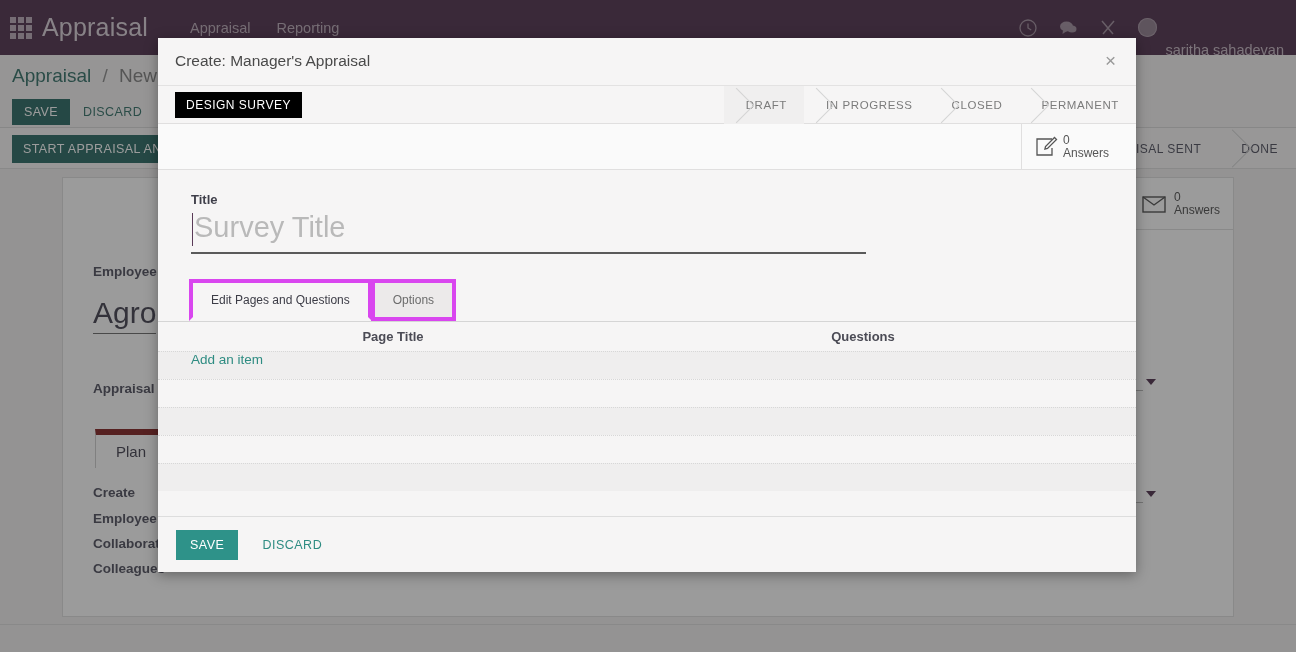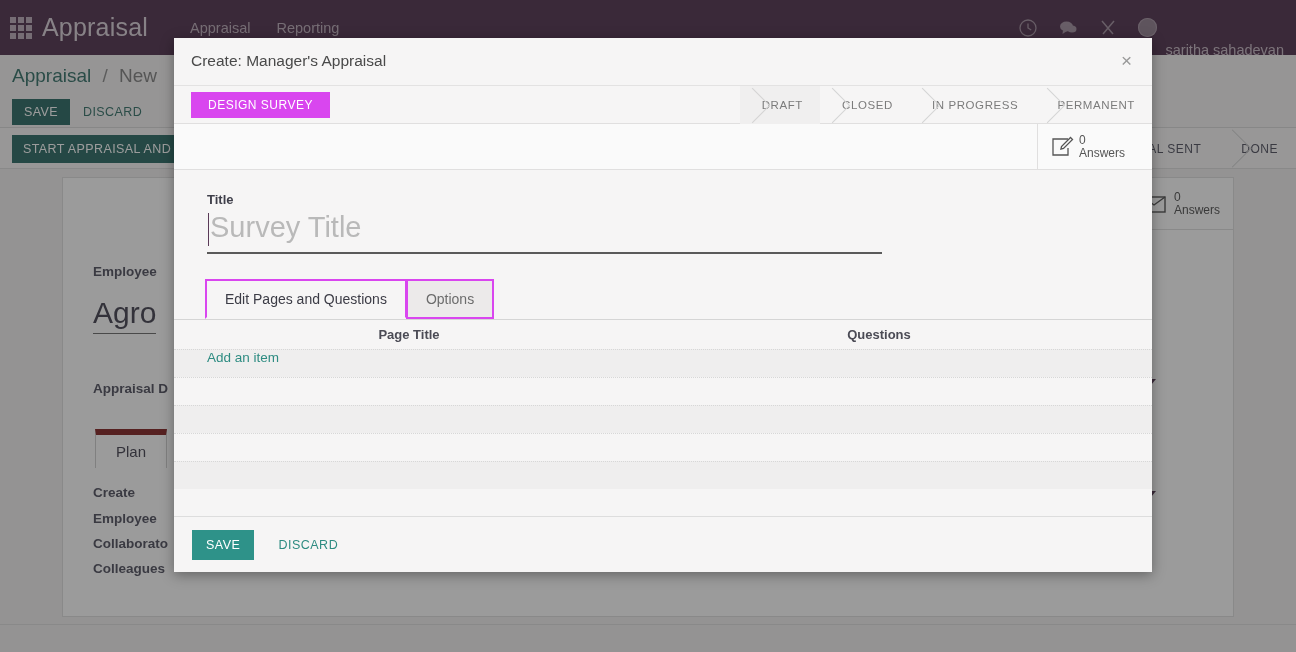--- a/index.html
+++ b/index.html
@@ -133,21 +133,21 @@
   .dimmer {
     position: absolute; inset: 0; background: rgba(40,40,40,0.46);
     z-index: 40;
   }
 
   
   .modal {
     position: absolute; left: 158px; top: 38px; width: 978px; height: 534px;
     background: #f6f5f5; z-index: 50;
     box-shadow: 0 3px 12px rgba(0,0,0,0.35);
-    display: flex; flex-direction: column; margin-left: 16px;
+    display: flex; flex-direction: column;
   }
   .modal-head {
     height: 48px; position: relative; flex: 0 0 48px;
     border-bottom: 1px solid #e3e2e2;
   }
   .modal-title {
     position: absolute; left: 17px; top: 14px;
     font-size: 15.5px; color: #4a4a4a;
   }
   .modal-close {
@@ -155,22 +155,22 @@
     font-size: 19px; color: #999; cursor: pointer; line-height: 1;
     padding: 2px 6px; background: none; border: none;
     font-family: "Liberation Sans", sans-serif;
   }
   .modal-ctrl {
     height: 38px; flex: 0 0 38px; background: #f6f5f5;
     border-bottom: 1px solid #e0dfdf; position: relative;
     display: flex; align-items: center;
   }
   .btn-design {
-    margin-left: 17px; background: #d946ef; color: #fff;
-    font-size: 12px; letter-spacing: .5px; padding: 6px 17px; cursor: pointer;
+    margin-left: 17px; background: #000000; color: #fff;
+    font-size: 12px; letter-spacing: .5px; padding: 6px 11px; cursor: pointer;
     border: none; font-family: "Liberation Sans", sans-serif;
   }
   .m-status { position: absolute; right: 0; top: 0; height: 38px; display: flex; align-items: center; }
   .m-status .st {
     font-size: 11.5px; color: #7b7b7b; letter-spacing: .6px;
     padding: 0 17px 0 22px; position: relative; height: 38px;
     display: flex; align-items: center; cursor: pointer;
   }
   .m-status .st:first-child { background: #f0efef; }
   .m-status .st::before {
@@ -204,22 +204,22 @@
     width: 675px; border: none; border-bottom: 2px solid #5a5a5a;
     background: transparent; font-size: 29px; color: #3d3b4a;
     font-family: "Liberation Sans", sans-serif; padding: 0 0 8px 3px; outline: none;
   }
   .title-input::placeholder { color: #b9b9b9; }
   .caret-bar {
     position: absolute; left: 1px; top: 2px; width: 1px; height: 33px; background: #5a3a57;
   }
   .tabs { margin: 25px 0 0 31px; display: flex; align-items: flex-end; position: relative; z-index: 2;}
   .tab {
-    font-size: 14px; padding: 10px 18px; cursor: pointer;
-    border: 2px solid #d946ef; margin-right: -1px;
+    font-size: 12px; padding: 10px 18px; cursor: pointer;
+    border: 4px solid #d946ef; margin-right: -1px;
   }
   .tab.active { background: #f6f5f5; color: #3c3c46; border-bottom-color: #f6f5f5; }
   .tab.inactive { background: #eceaea; color: #6c6c6c; }
 
   .table-head {
     margin-top: 0; border-top: 1px solid #d5d5d5;
     display: flex; background: #f6f5f5; height: 30px; align-items: center;
   }
   .th { font-size: 13px; font-weight: bold; color: #4b4b55; text-align: center; }
   .th.page { width: 470px; }
@@ -345,22 +345,22 @@
 
     <div class="modal-head">
       <div class="modal-title">Create: Manager's Appraisal</div>
       <button class="modal-close">×</button>
     </div>
 
     <div class="modal-ctrl">
       <button class="btn-design">DESIGN SURVEY</button>
       <div class="m-status">
         <div class="st">DRAFT</div>
+        <div class="st">IN PROGRESS</div>
         <div class="st">CLOSED</div>
-        <div class="st">IN PROGRESS</div>
         <div class="st">PERMANENT</div>
       </div>
     </div>
 
     <div class="modal-statrow">
       <div class="m-stat-btn">
         <svg class="pencil-icon" viewBox="0 0 24 22" fill="none" stroke="#555" stroke-width="1.3">
           <path d="M18 3H3v16h15v-7"></path>
           <path d="M20.5 1.5l2 2-9 9-2.6.6.6-2.6z"></path>
         </svg>

